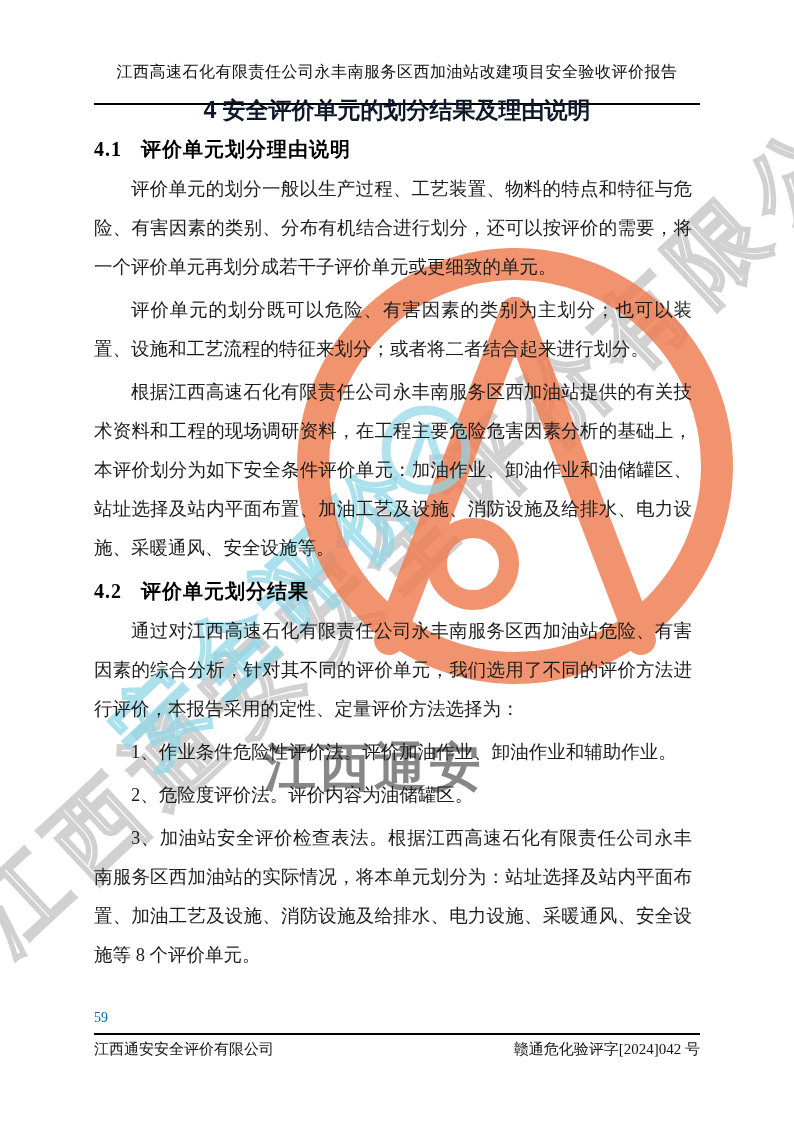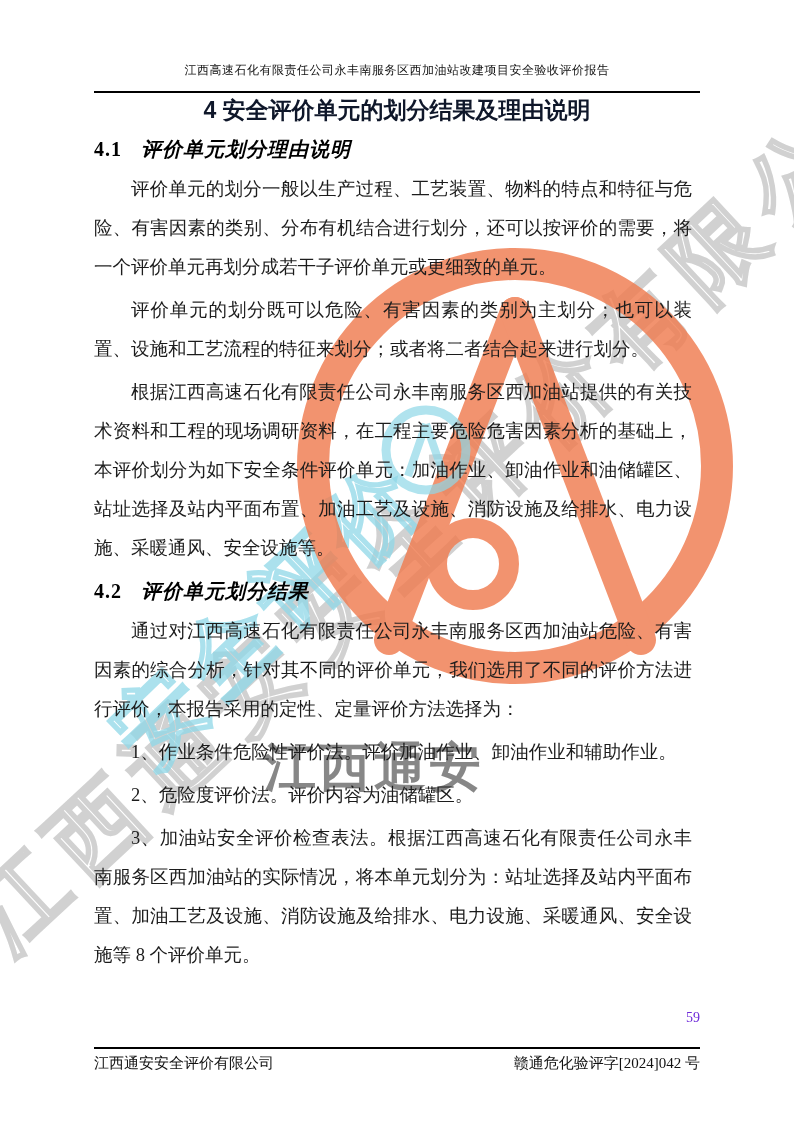--- a/index.html
+++ b/index.html
@@ -21,35 +21,35 @@
            color:transparent;-webkit-text-stroke:2.5px #8fd8e8;opacity:.75;}
   .wm-logo{position:absolute;left:285px;top:238px;opacity:.82;}
   .wm-teal-circle{position:absolute;left:378px;top:402px;opacity:.7;}
   .wm-red{position:absolute;left:264px;top:733px;
           font-family:"Liberation Sans","DejaVu Sans",sans-serif;font-weight:bold;
           font-size:52px;letter-spacing:3px;color:#737373;opacity:.85;white-space:nowrap;}
 
   
   .content-layer{position:absolute;inset:0;z-index:1;}
   .header{position:absolute;left:94px;right:94px;top:62px;
-          border-bottom:2px solid #000;padding-bottom:12px;text-align:center;
-          font-size:12px;letter-spacing:.5px;color:#111;}
+          border-bottom:2px solid #000;padding-bottom:20px;text-align:center;
+          font-size:16px;letter-spacing:.5px;color:#111;}
   .doc-body{position:absolute;left:94px;right:94px;top:92px;}
   .main-title{font-family:"Liberation Sans","DejaVu Sans",sans-serif;font-weight:bold;
               font-size:23px;text-align:center;margin:2px 0 0 0;line-height:32px;color:#0f172a;}
   .sec-heading{font-size:20px;font-weight:bold;margin:8px 0 0 0;line-height:30px;color:#000;}
   .sec-heading .num{font-style:normal;letter-spacing:1px;margin-right:14px;}
-  .sec-heading .txt{font-style:italic;letter-spacing:1px;}
+  .sec-heading .txt{letter-spacing:1px;}
   .doc-body p{font-size:18.5px;line-height:39px;margin:4px 8px 0 0;
               text-align:justify;text-indent:2em;color:#1c1c1c;}
   .doc-body p.first{margin-top:6px;}
 
   
   .footer{position:absolute;left:94px;right:94px;top:1010px;}
-  .page-num{text-align:right;font-size:14px;margin-bottom:21px;color:#6d28d9;}
+  .page-num{text-align:left;font-size:14px;margin-bottom:7px;color:#0369a1;}
   .footer-rule{border-top:2px solid #000;}
   .footer-row{display:flex;justify-content:space-between;margin-top:5px;
               font-size:15px;color:#111;}
 </style>
 </head>
 <body>
 
 <div class="page">
 
   <div class="wm-layer">

